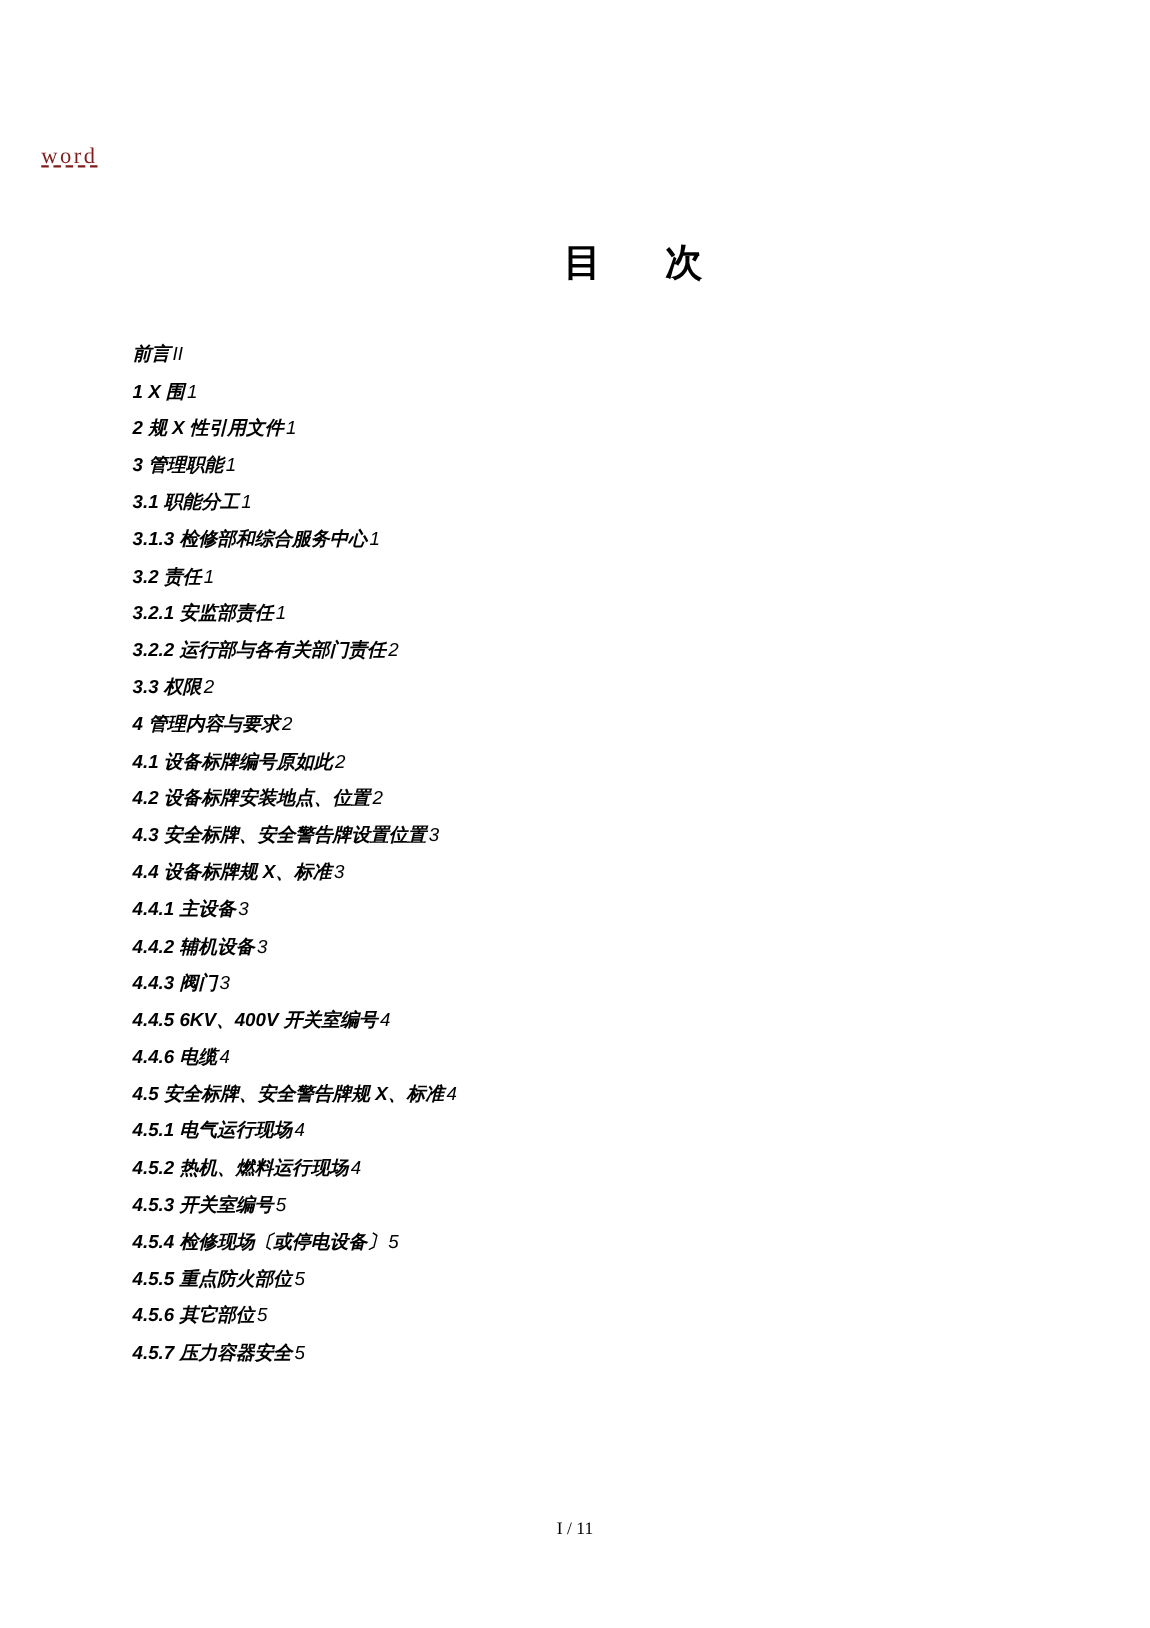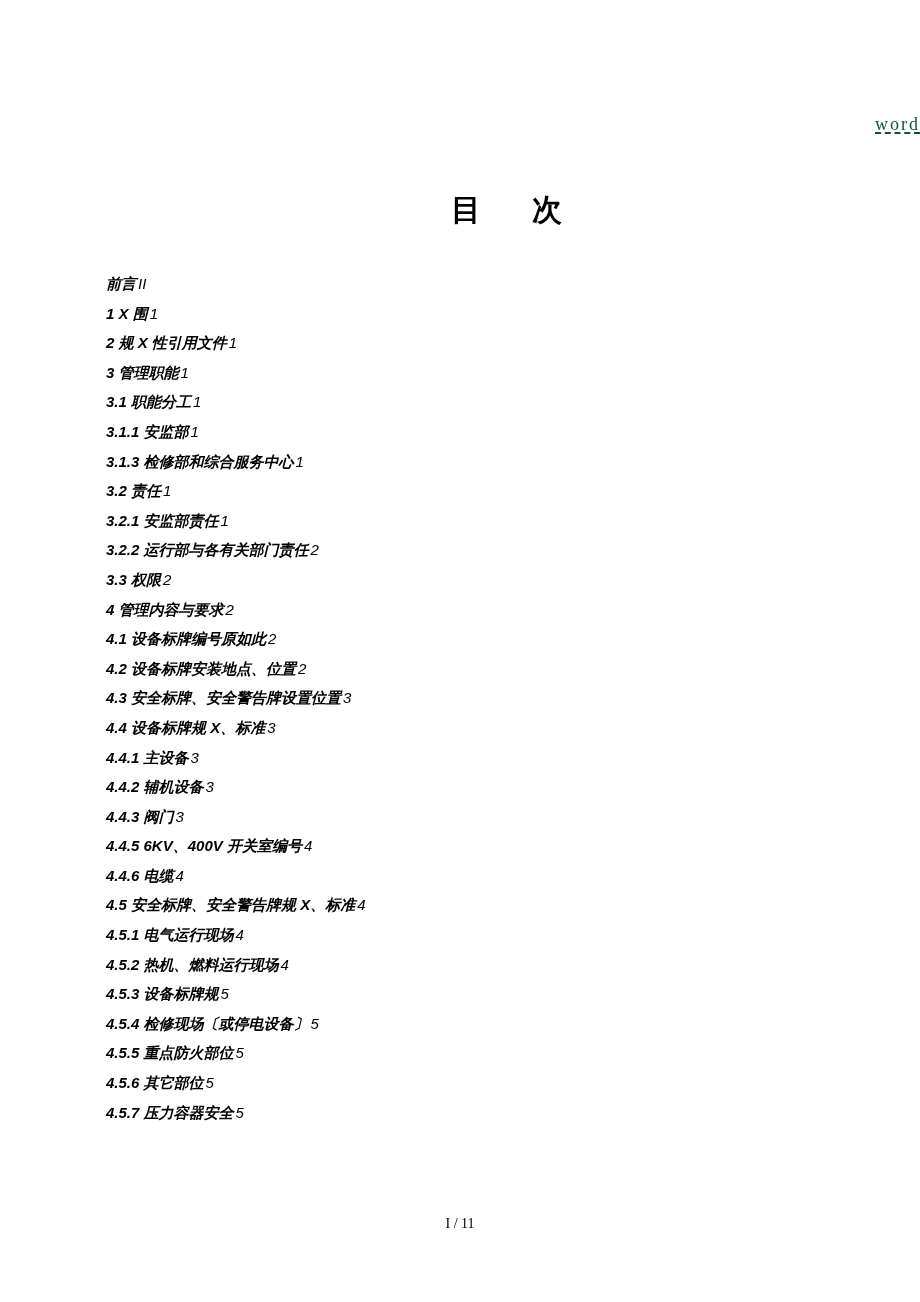--- a/index.html
+++ b/index.html
@@ -12,28 +12,29 @@
       height: 1302px;
       background: #ffffff;
       font-family: "SimSun", "宋体", serif;
       position: relative;
     }
     .header-link {
       position: absolute;
       top: 114px;
       left: 0;
       width: 100%;
-      text-align: right;
+      text-align: left;
       font-size: 18px;
-      color: #14532d;
+      color: #7f1d1d;
       text-decoration: underline;
       letter-spacing: 2px;
       font-family: "Times New Roman", serif;
       text-decoration-style: dashed;
       text-underline-offset: 3px;
+      padding-left: 33px;
     }
     .title {
       position: absolute;
       top: 190px;
       left: 0;
       width: 100%;
       text-align: center;
       font-size: 30px;
       font-weight: bold;
       font-family: "SimHei", "黑体", sans-serif;
@@ -82,39 +83,38 @@
 <div class="title">
   <span>目</span><span class="gap"></span><span>次</span>
 </div>
 
 <div class="content">
   <div class="toc-line"><span class="lbl">前言</span><span class="pg">II</span></div>
   <div class="toc-line"><span class="lbl">1 X 围</span><span class="pg">1</span></div>
   <div class="toc-line"><span class="lbl">2 规 X 性引用文件</span><span class="pg">1</span></div>
   <div class="toc-line"><span class="lbl">3 管理职能</span><span class="pg">1</span></div>
   <div class="toc-line"><span class="lbl">3.1 职能分工</span><span class="pg">1</span></div>
-  <div class="toc-line"><span class="lbl">3.1.1 安监部</span><span class="pg">1</span></div>
   <div class="toc-line"><span class="lbl">3.1.3 检修部和综合服务中心</span><span class="pg">1</span></div>
   <div class="toc-line"><span class="lbl">3.2 责任</span><span class="pg">1</span></div>
   <div class="toc-line"><span class="lbl">3.2.1  安监部责任</span><span class="pg">1</span></div>
   <div class="toc-line"><span class="lbl">3.2.2  运行部与各有关部门责任</span><span class="pg">2</span></div>
   <div class="toc-line"><span class="lbl">3.3 权限</span><span class="pg">2</span></div>
   <div class="toc-line"><span class="lbl">4 管理内容与要求</span><span class="pg">2</span></div>
   <div class="toc-line"><span class="lbl">4.1 设备标牌编号原如此</span><span class="pg">2</span></div>
   <div class="toc-line"><span class="lbl">4.2 设备标牌安装地点、位置</span><span class="pg">2</span></div>
   <div class="toc-line"><span class="lbl">4.3 安全标牌、安全警告牌设置位置</span><span class="pg">3</span></div>
   <div class="toc-line"><span class="lbl">4.4 设备标牌规 X、标准</span><span class="pg">3</span></div>
   <div class="toc-line"><span class="lbl">4.4.1 主设备</span><span class="pg">3</span></div>
   <div class="toc-line"><span class="lbl">4.4.2 辅机设备</span><span class="pg">3</span></div>
   <div class="toc-line"><span class="lbl">4.4.3 阀门</span><span class="pg">3</span></div>
   <div class="toc-line"><span class="lbl">4.4.5 6KV、400V 开关室编号</span><span class="pg">4</span></div>
   <div class="toc-line"><span class="lbl">4.4.6 电缆</span><span class="pg">4</span></div>
   <div class="toc-line"><span class="lbl">4.5 安全标牌、安全警告牌规 X、标准</span><span class="pg">4</span></div>
   <div class="toc-line"><span class="lbl">4.5.1 电气运行现场</span><span class="pg">4</span></div>
   <div class="toc-line"><span class="lbl">4.5.2 热机、燃料运行现场</span><span class="pg">4</span></div>
-  <div class="toc-line"><span class="lbl">4.5.3 设备标牌规</span><span class="pg">5</span></div>
+  <div class="toc-line"><span class="lbl">4.5.3 开关室编号</span><span class="pg">5</span></div>
   <div class="toc-line"><span class="lbl">4.5.4 检修现场〔或停电设备〕</span><span class="pg">5</span></div>
   <div class="toc-line"><span class="lbl">4.5.5 重点防火部位</span><span class="pg">5</span></div>
   <div class="toc-line"><span class="lbl">4.5.6 其它部位</span><span class="pg">5</span></div>
   <div class="toc-line"><span class="lbl">4.5.7 压力容器安全</span><span class="pg">5</span></div>
 </div>
 
 <div class="footer">I / 11</div>
 
 </body></html>

